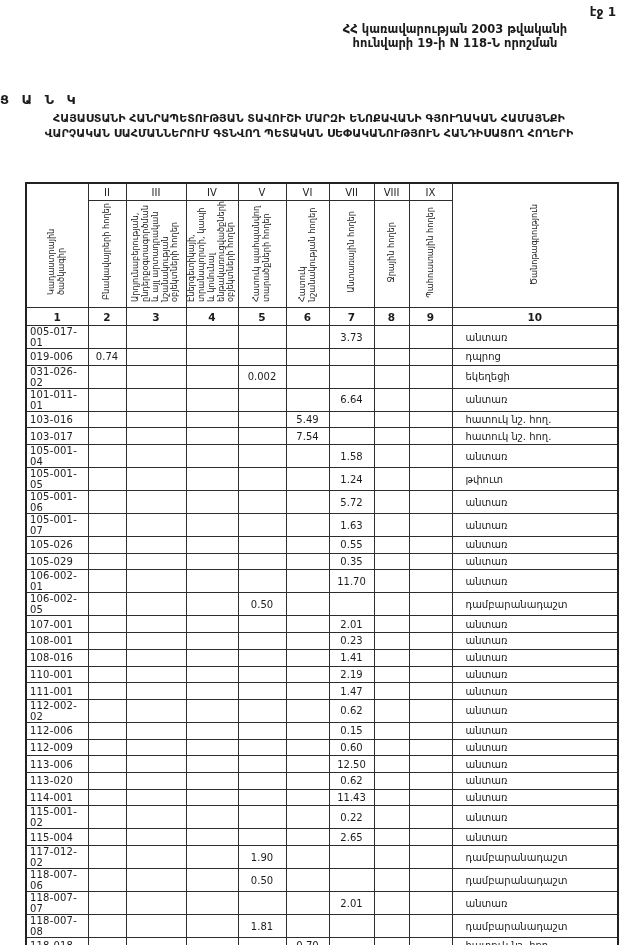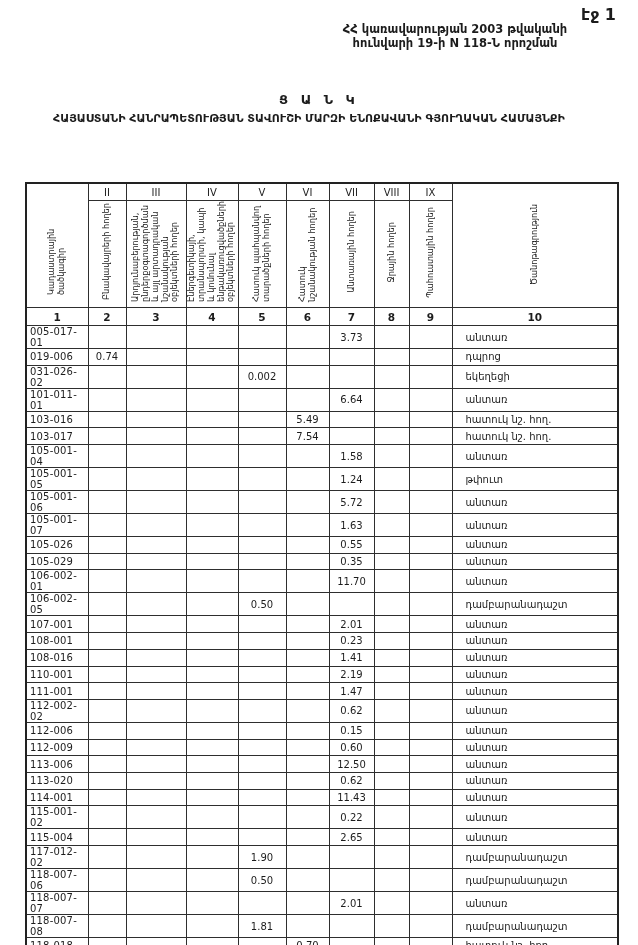--- a/index.html
+++ b/index.html
@@ -2,24 +2,24 @@
 <html><head>
 <meta charset="utf-8">
 <style>
   html,body{margin:0;padding:0;}
   body{
     width:638px;height:945px;background:#ffffff;position:relative;
     font-family:"DejaVu Sans","Liberation Sans",sans-serif;color:#1c1c1c;
     -webkit-font-smoothing:none;
   }
   .page{position:absolute;inset:0;}
-  .page-num{position:absolute;top:5px;right:22px;font-weight:bold;font-size:16px;}
+  .page-num{position:absolute;top:5px;right:22px;font-weight:bold;font-size:12px;}
   .annex{position:absolute;top:22px;left:290px;width:330px;text-align:center;
          font-weight:bold;font-size:11.5px;line-height:1.25;}
-  .title-word{position:absolute;top:92px;left:0;width:100%;text-align:center;
+  .title-word{position:absolute;top:92px;left:0;width:100%;text-align:left;
          font-weight:bold;font-size:13px;letter-spacing:4px;}
   .title-lines{position:absolute;top:112px;left:0;width:618px;text-align:center;
          font-weight:bold;font-size:11px;line-height:1.35;}
   table{
     position:absolute;top:182px;left:25px;width:592px;
     border-collapse:collapse;table-layout:fixed;
   }
   th,td{border:1px solid #2e2e2e;padding:0;overflow:hidden;}
   table{border:2px solid #222;}
   .roman-row th{height:16px;font-size:10px;font-weight:normal;text-align:center;vertical-align:middle;}
@@ -45,20 +45,21 @@
 
   <div class="annex">
     <div>ՀՀ կառավարության 2003 թվականի</div>
     <div>հունվարի 19-ի N 118-Ն որոշման</div>
   </div>
 
   <div class="title-word">Ց Ա Ն Կ</div>
 
   <div class="title-lines">
     <div>ՀԱՅԱՍՏԱՆԻ ՀԱՆՐԱՊԵՏՈՒԹՅԱՆ ՏԱՎՈՒՇԻ ՄԱՐԶԻ ԵՆՈՔԱՎԱՆԻ ԳՅՈՒՂԱԿԱՆ ՀԱՄԱՅՆՔԻ</div>
+    <div>ՎԱՐՉԱԿԱՆ ՍԱՀՄԱՆՆԵՐՈՒՄ ԳՏՆՎՈՂ ՊԵՏԱԿԱՆ ՍԵՓԱԿԱՆՈՒԹՅՈՒՆ ՀԱՆԴԻՍԱՑՈՂ ՀՈՂԵՐԻ</div>
   </div>
 
   <table>
     <colgroup>
       <col style="width:62px">
         <col style="width:38px">
         <col style="width:60px">
       <col style="width:52px">
         <col style="width:48px">
         <col style="width:43px">

